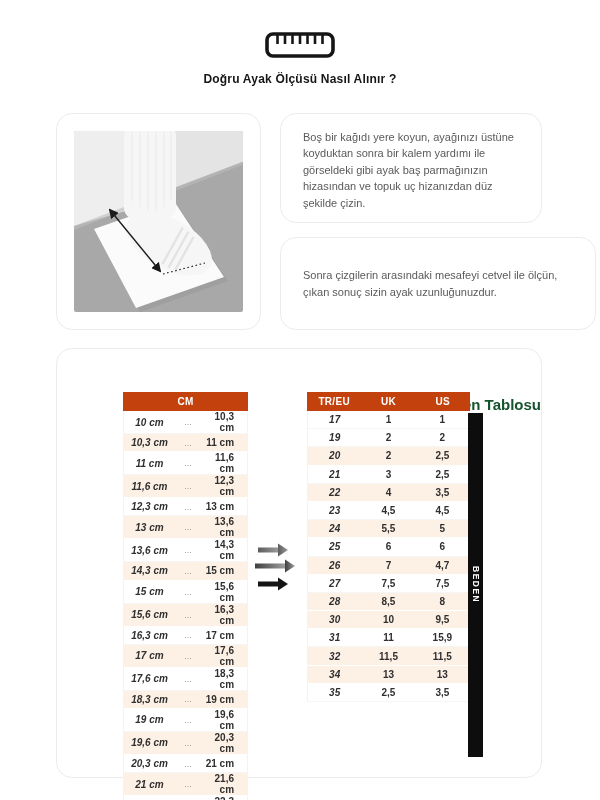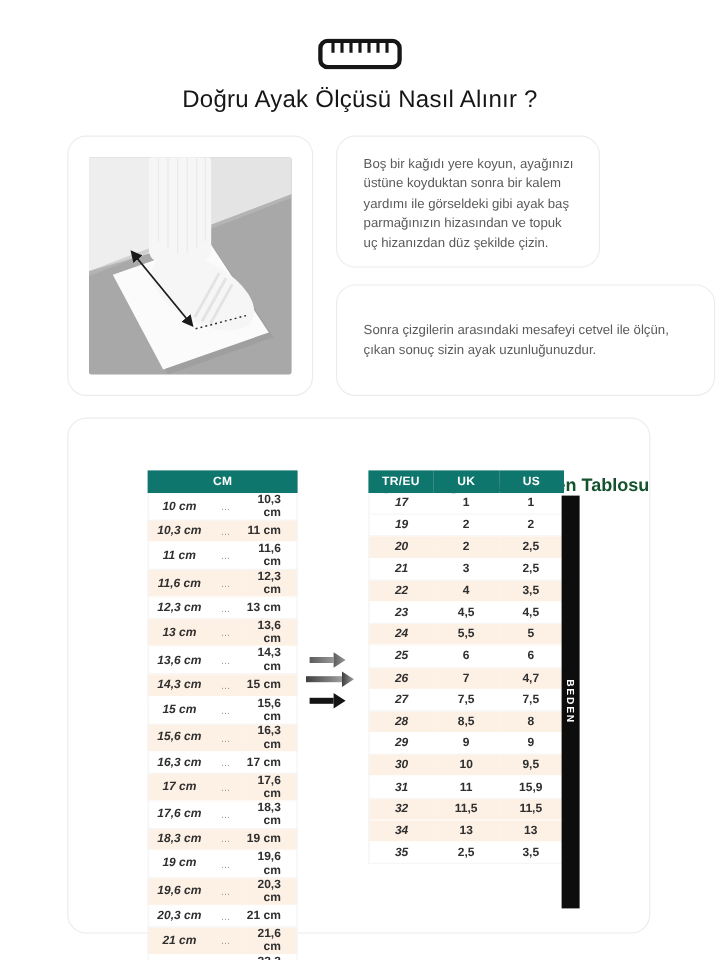--- a/index.html
+++ b/index.html
@@ -9,39 +9,39 @@
   }
   .card {
     position:absolute; background:#fff;
     border:1px solid #ececec; border-radius:16px;
     box-sizing:border-box;
   }
   
   .ruler-wrap { position:absolute; top:32px; left:0; width:600px; text-align:center; }
   .page-title {
     position:absolute; top:72px; left:0; width:600px; text-align:center;
-    font-size:20px; font-weight:normal; color:#161616; letter-spacing:.2px;
+    font-size:12px; font-weight:bold; color:#161616; letter-spacing:.2px;
   }
   
   #image-card { left:56px; top:113px; width:205px; height:217px; }
   #photo { position:absolute; inset:17px; overflow:hidden; border-radius:2px; }
-  #text-card-1 { left:280px; top:113px; width:220px; height:110px; padding:15px 20px 0 22px; }
+  #text-card-1 { left:280px; top:113px; width:262px; height:110px; padding:15px 20px 0 22px; }
   #text-card-2 { left:280px; top:237px; width:316px; height:93px; display:flex; align-items:center; padding:0 20px 0 22px; }
   .instr-text { font-size:11px; line-height:16.4px; color:#5a5a5a; }
   
   #table-card { left:56px; top:348px; width:486px; height:430px; }
   .section-title {
     position:absolute; top:15px; left:0; width:100%; text-align:right;
     font-size:15px; font-weight:bold; color:#14532d;margin-top:32px;
   }
   table.size { position:absolute; border-collapse:separate; border-spacing:0; table-layout:fixed; }
   #cm-table   { left:66px;  top:43px; width:125px; }
   #size-table { left:250px; top:43px; width:163px; }
   table.size th {
-    background:#0f766e; color:#ffffff; font-size:10px; font-weight:bold;
+    background:#c2410c; color:#ffffff; font-size:10px; font-weight:bold;
     height:19px; padding:0; letter-spacing:.3px;
   }
   table.size td {
     height:17.2px; padding:0; font-size:10px; font-weight:bold; color:#2f2f2f;
     text-align:center; border-bottom:1px solid #f6f6f6; background:#fff;
   }
   table.size tr.alt td { background:#fdf0e5; border-bottom:1px solid #fff; }
   table.size td:first-child { border-left:1px solid #f3f3f3;font-style:italic; }
   table.size td:last-child  { border-right:1px solid #f3f3f3; }
   #cm-table col.c0 { width:52px; } #cm-table col.c1 { width:26px; } #cm-table col.c2 { width:47px; }
@@ -324,25 +324,20 @@
           <tr>
             <td class="c0">27</td>
             <td class="c1">7,5</td>
             <td class="c2">7,5</td>
           </tr>
           <tr class="alt">
             <td class="c0">28</td>
             <td class="c1">8,5</td>
             <td class="c2">8</td>
           </tr>
-          <tr>
-            <td class="c0">29</td>
-            <td class="c1">9</td>
-            <td class="c2">9</td>
-          </tr>
           <tr class="alt">
             <td class="c0">30</td>
             <td class="c1">10</td>
             <td class="c2">9,5</td>
           </tr>
           <tr>
             <td class="c0">31</td>
             <td class="c1">11</td>
             <td class="c2">15,9</td>
           </tr>

